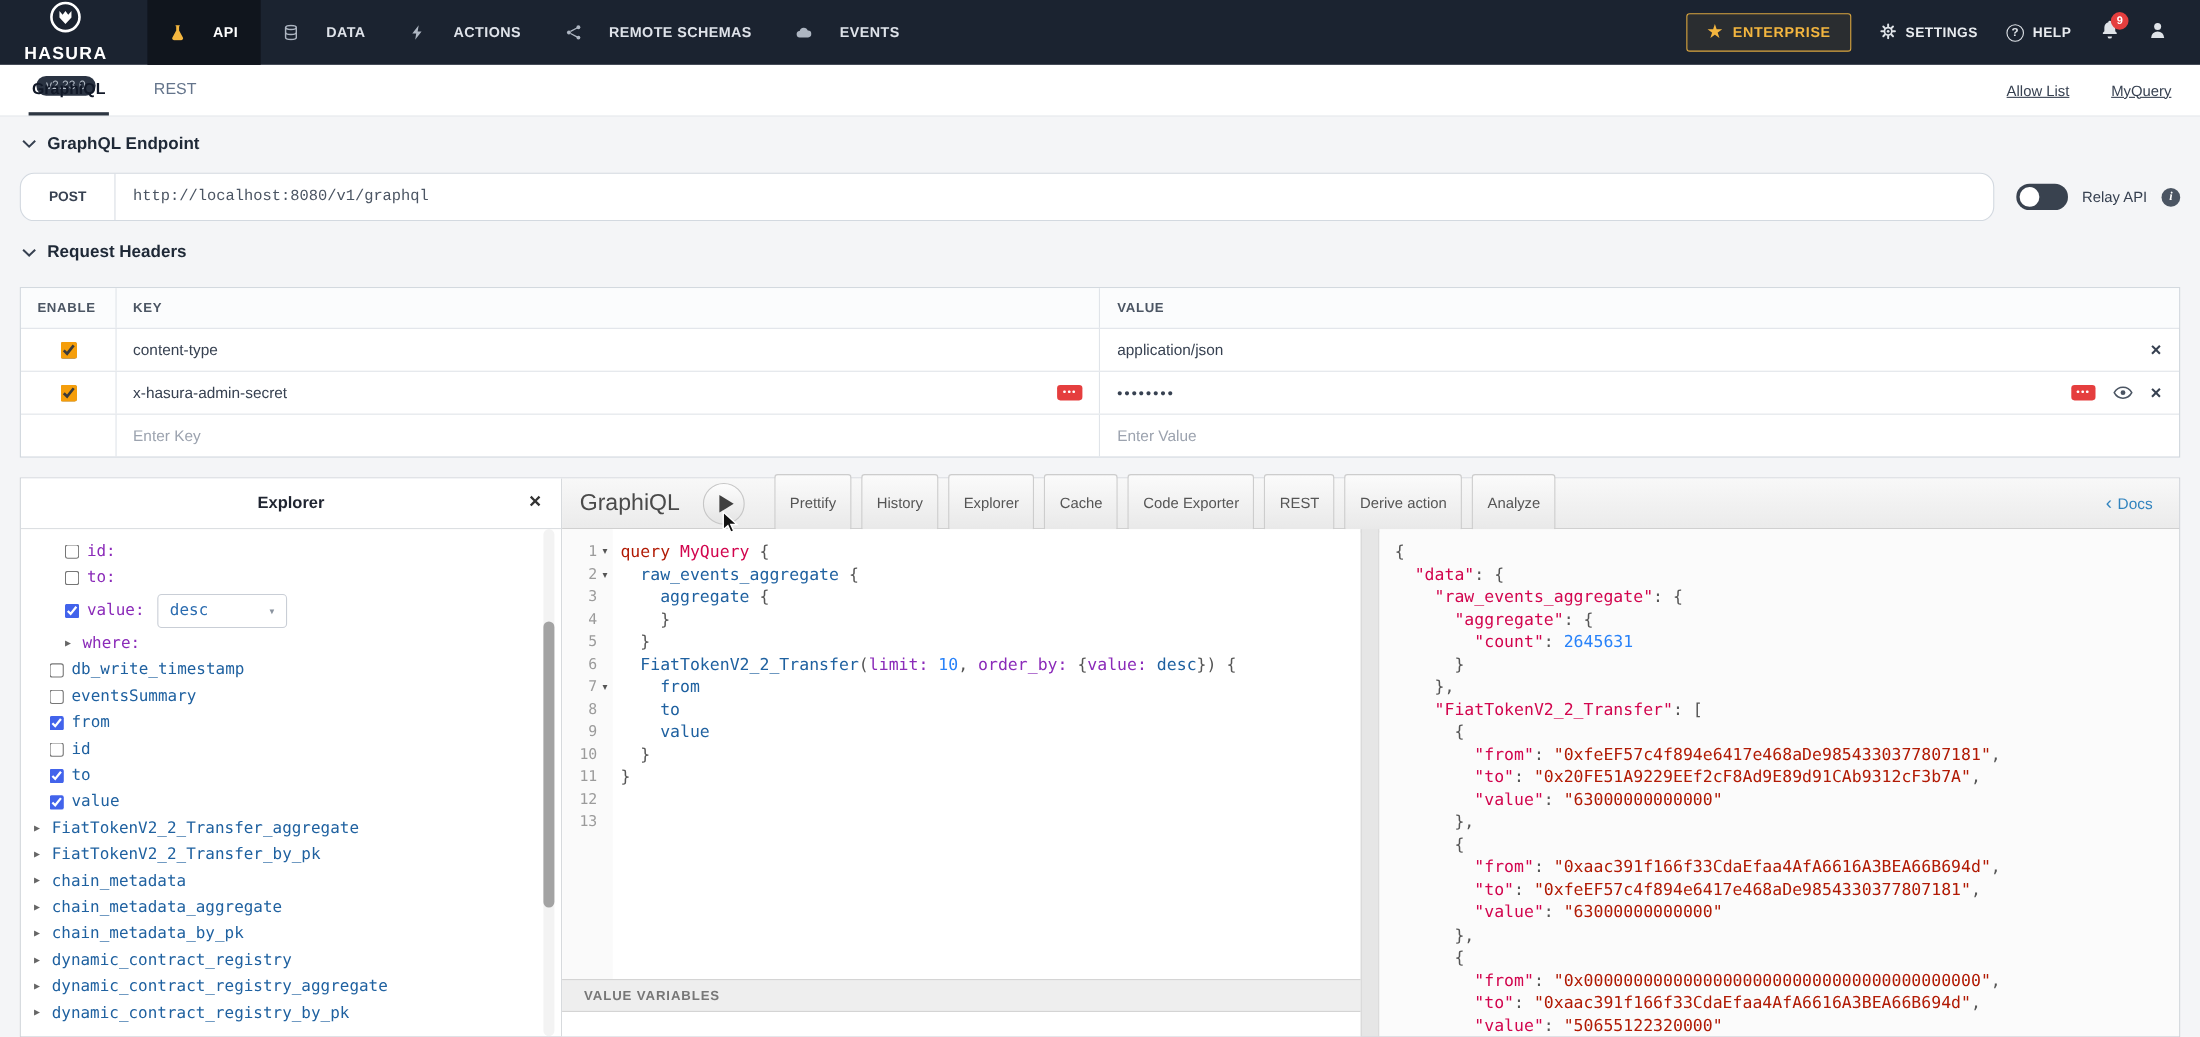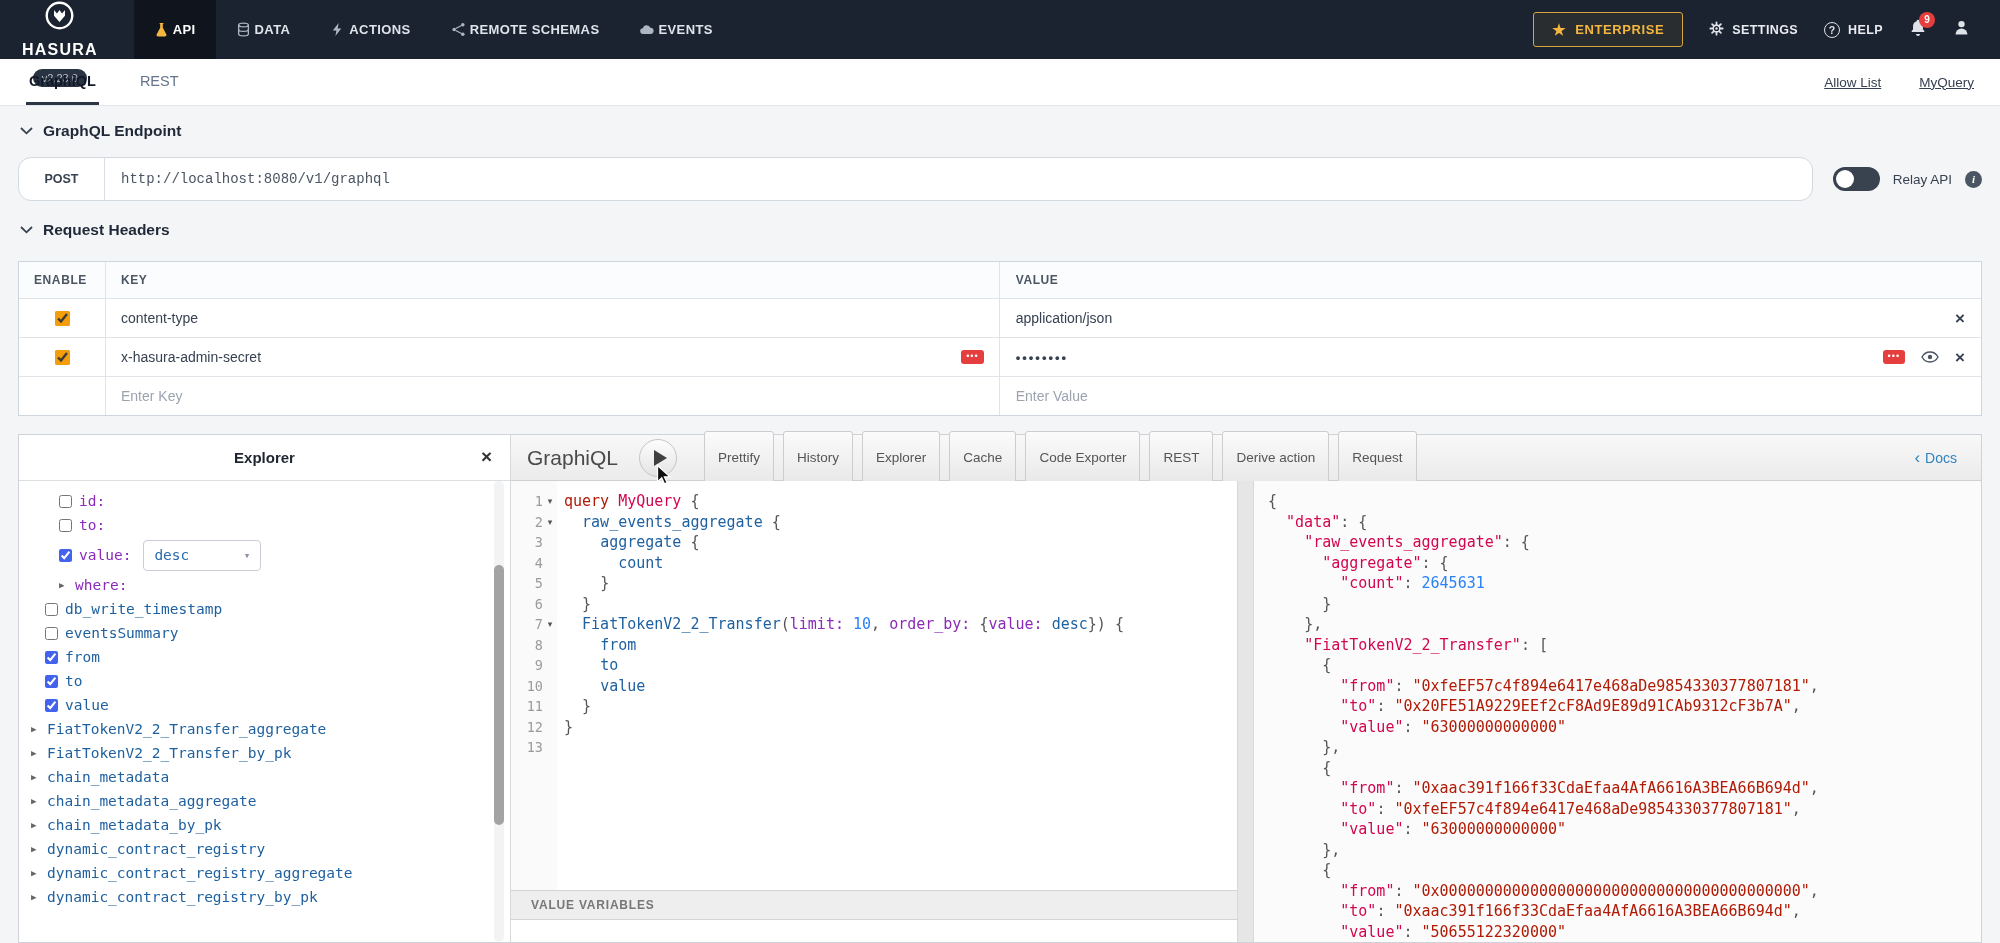--- a/index.html
+++ b/index.html
@@ -7,21 +7,21 @@
   body { font-family:"Liberation Sans", sans-serif; background:#f4f5f7; overflow:hidden; position:relative; }
   .page { width:2000px; height:943px; overflow:hidden; position:relative; }
 
   
   .topnav { height:59px; background:#1b2330; display:flex; align-items:stretch; color:#fff; }
   .brand { display:flex; align-items:center; gap:10px; padding:0 22px; cursor:pointer;flex-direction:column; }
   .logo svg { display:block; }
   .brand-name { font-size:16px; font-weight:bold; letter-spacing:1.2px; color:#fff; }
   .version { font-size:11px; color:#b6bec9; background:#2a3342; border-radius:10px; padding:3px 9px; }
   .nav-items { display:flex; align-items:stretch; margin-left:14px; }
-  .nav-item { display:flex; align-items:center; gap:4px; padding:0 20px; font-size:13px; font-weight:bold; letter-spacing:.4px; color:#dfe3ea; cursor:pointer; }
+  .nav-item { display:flex; align-items:center; gap:25px; padding:0 20px; font-size:13px; font-weight:bold; letter-spacing:.4px; color:#dfe3ea; cursor:pointer; }
   .nav-item.active { background:#10151d; color:#fff; }
   .nav-ic svg { display:block; }
   .nav-right { margin-left:auto; display:flex; align-items:center; gap:26px; padding-right:30px; }
   .enterprise-btn { display:flex; align-items:center; gap:9px; border:1px solid #d9a53f; border-radius:3px; padding:9px 18px;
     color:#f4b63f; font-weight:bold; font-size:13px; letter-spacing:.6px; background:rgba(244,182,63,.07); cursor:pointer; font-family:inherit; }
   .star { color:#f4b63f; font-size:15px; line-height:1; }
   .nav-util { display:flex; align-items:center; gap:8px; font-size:12.5px; font-weight:bold; letter-spacing:.4px; color:#e8ebef; cursor:pointer; }
   .qmark { width:16px; height:16px; border:1.5px solid #dfe3e8; border-radius:50%; font-size:10.5px; font-weight:bold; color:#dfe3e8; display:flex; align-items:center; justify-content:center; }
   .bell-wrap { position:relative; cursor:pointer; display:flex; }
   .badge { position:absolute; top:-7px; right:-8px; min-width:16px; height:16px; background:#e53e3e; border-radius:8px; color:#fff; font-size:10px; font-weight:bold; display:flex; align-items:center; justify-content:center; padding:0 4px; }
@@ -364,20 +364,24 @@
               </div>
               <div class="ex-row" style="padding-left: 26px;">
                 <input type="checkbox" class="ex-check" style="">
                 <span class="ex-field">eventsSummary</span>
               </div>
               <div class="ex-row" style="padding-left: 26px;">
                 <input type="checkbox" class="ex-check" checked="" style="">
                 <span class="ex-field">from</span>
               </div>
               <div class="ex-row" style="padding-left: 26px;">
+                <input type="checkbox" class="ex-check" style="">
+                <span class="ex-field">id</span>
+              </div>
+              <div class="ex-row" style="padding-left: 26px;">
                 <input type="checkbox" class="ex-check" checked="" style="">
                 <span class="ex-field">to</span>
               </div>
               <div class="ex-row" style="padding-left: 26px;">
                 <input type="checkbox" class="ex-check" checked="" style="">
                 <span class="ex-field">value</span>
               </div>
               <div class="ex-row" style="padding-left: 12px;">
                 <span class="ex-arrow">▶</span>
                 <span class="ex-field">FiatTokenV2_2_Transfer_aggregate</span>
@@ -423,21 +427,21 @@
             <span class="play-tri"></span>
           </div>
           <div style="display:flex;gap:9px;">
               <button class="tb-btn">Prettify</button>
               <button class="tb-btn">History</button>
               <button class="tb-btn">Explorer</button>
               <button class="tb-btn">Cache</button>
               <button class="tb-btn">Code Exporter</button>
               <button class="tb-btn">REST</button>
               <button class="tb-btn">Derive action</button>
-              <button class="tb-btn">Request</button>
+              <button class="tb-btn">Analyze</button>
             </div>
           <div class="docs-link">
             <span class="docs-chev">‹</span>
             <span>Docs</span>
           </div>
         </div>
         <div class="panes">
           <div class="editor-col">
             <div class="editor">
               <div class="gutter">
@@ -491,21 +495,20 @@
                   </div>
                   <div class="gut-line">
                     <span class="gut-num">13</span>
                     <span class="gut-fold"></span>
                   </div>
                 </div>
               <div class="code">
                   <div class="code-line"><span class="tk-k">query</span><span class="tk-pl"> </span><span class="tk-d">MyQuery</span><span class="tk-u"> {</span></div>
                   <div class="code-line"><span class="tk-pl">  </span><span class="tk-p">raw_events_aggregate</span><span class="tk-u"> {</span></div>
                   <div class="code-line"><span class="tk-pl">    </span><span class="tk-p">aggregate</span><span class="tk-u"> {</span></div>
-                  <div class="code-line"><span class="tk-pl">      </span><span class="tk-p">count</span></div>
                   <div class="code-line"><span class="tk-pl">    </span><span class="tk-u">}</span></div>
                   <div class="code-line"><span class="tk-pl">  </span><span class="tk-u">}</span></div>
                   <div class="code-line"><span class="tk-pl">  </span><span class="tk-p">FiatTokenV2_2_Transfer</span><span class="tk-u">(</span><span class="tk-a">limit:</span><span class="tk-pl"> </span><span class="tk-n">10</span><span class="tk-u">, </span><span class="tk-a">order_by:</span><span class="tk-pl"> </span><span class="tk-u">{</span><span class="tk-a">value:</span><span class="tk-pl"> </span><span class="tk-e">desc</span><span class="tk-u">}) {</span></div>
                   <div class="code-line"><span class="tk-pl">    </span><span class="tk-p">from</span></div>
                   <div class="code-line"><span class="tk-pl">    </span><span class="tk-p">to</span></div>
                   <div class="code-line"><span class="tk-pl">    </span><span class="tk-p">value</span></div>
                   <div class="code-line"><span class="tk-pl">  </span><span class="tk-u">}</span></div>
                   <div class="code-line"><span class="tk-u">}</span></div>
                   <div class="code-line">&nbsp;</div>
                 </div>

